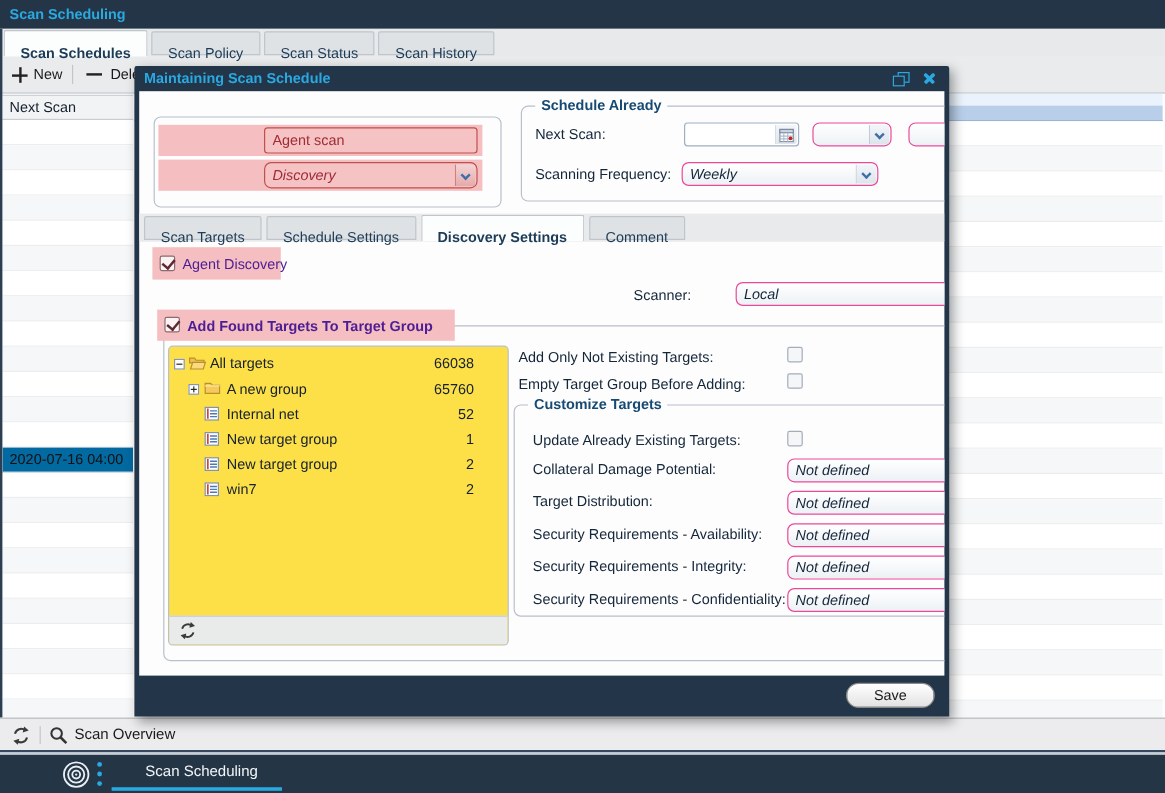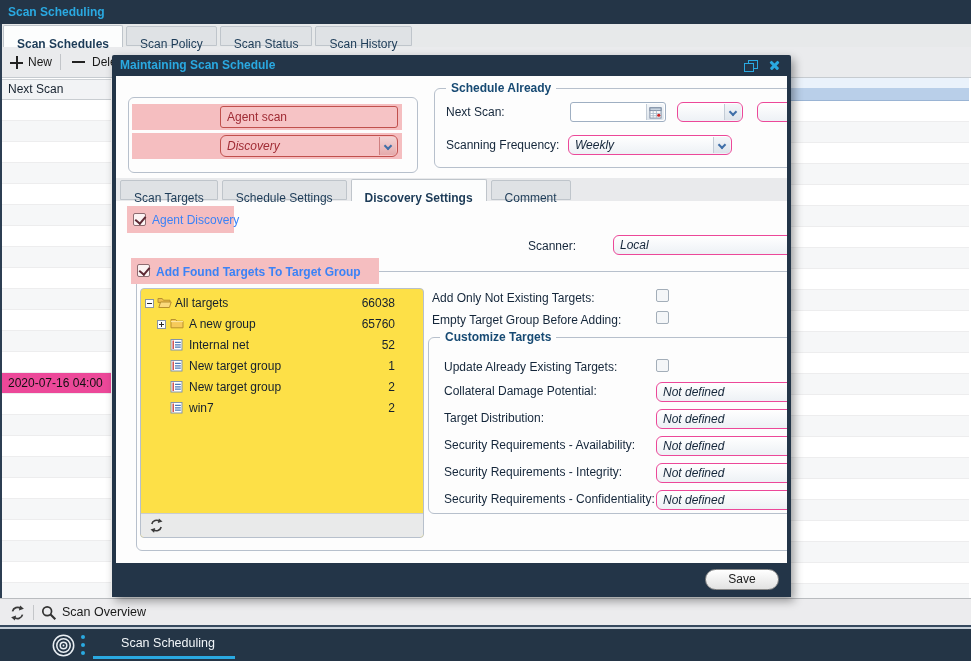--- a/index.html
+++ b/index.html
@@ -20,21 +20,21 @@
   .plus-ic::after  { content:""; position:absolute; left:6px; top:0;  width:2px; height:13px; background:#222; }
   .minus-ic { position:absolute; left:72px; top:14px; width:13px; height:2px; background:#222; }
   .tb-sep { position:absolute; left:60px; top:7px; width:1px; height:16px; background:#c2c5c9; }
   .win-left-border { position:absolute; left:0; top:24px; width:2px; height:601px; background:#2c3e52; }
 
   
   .col-header { position:absolute; left:2px; top:79px; width:109px; height:21px; background:#f2f3f5; border-top:1px solid #cdd1d5; border-bottom:1px solid #c9cdd1; line-height:19px; padding-left:6px; color:#16212e; }
   #left-rows { position:absolute; left:2px; top:100px; width:109px; height:498px; background:#fff; overflow:hidden; }
   .lrow { height:21px; line-height:21px; padding-left:6px; border-bottom:1px solid #ededee; background:#fff; white-space:nowrap; }
   .lrow.alt { background:#f6f7f8; }
-  .lrow.has-val { background:#ec4899; color:#111; }
+  .lrow.has-val { background:#0369a1; color:#111; }
 
   
   #bg-table { position:absolute; left:112px; top:78px; width:857px; height:520px; z-index:1; overflow:hidden; }
   .bg-pale { height:10px; background:#eaf2fb; }
   .bg-sel  { height:13px; background:#b9cfe9; border-bottom:1px solid #9ab4d4; }
   .brow { height:21px; border-bottom:1px solid #ededee; background:#fff; }
   .brow.alt { background:#f6f7f8; }
 
   
   .statusbar { position:absolute; left:0; top:598px; width:971px; height:27px; background:#ececee; border-top:1px solid #b9bcbf; z-index:5; }
@@ -59,21 +59,21 @@
   .dlg-close::after  { transform:rotate(-45deg); }
   .dlg-body { position:absolute; left:4px; right:4px; top:21px; height:487px; background:#fdfdfd; overflow:hidden; }
   .dlg-footer { position:absolute; left:0; right:0; bottom:0; height:34px; }
   .save-btn { position:absolute; right:12px; top:6px; width:74px; height:21px; border-radius:11px; background:linear-gradient(#ffffff,#e2e2e2); border:1px solid #8a8a8a; text-align:center; line-height:19px; color:#1a1a1a; cursor:pointer; }
 
   .groupbox { position:absolute; border:1px solid #b7c0cc; border-radius:6px; }
   .groupbox-title { position:absolute; background:#fdfdfd; padding:0 5px; font-weight:bold; color:#174a73; white-space:nowrap; z-index:3; }
 
   .lbl { position:absolute; white-space:nowrap; color:#14263a; }
   .hl { position:absolute; background:#f5bec0; z-index:2; }
-  .red-text { color:#3b82f6; }
+  .red-text { color:#4c1d95; }
   .name-input { position:absolute; left:104px; top:30px; width:178px; height:22px; background:#f6c3c5; border:1px solid #c0504d; border-radius:3px; color:#a02c35; font-family:"Liberation Sans",sans-serif; font-size:12px; padding-left:6px; z-index:3; }
 
   .combo { position:absolute; height:20px; background:linear-gradient(#ffffff,#edf1f5); border:1px solid #ec4899; border-radius:6px; z-index:3;font-style:italic; }
   .combo .val { position:absolute; left:6px; top:0; line-height:18px; white-space:nowrap; }
   .combo .btn { position:absolute; right:1px; top:1px; bottom:1px; width:17px; border-left:1px solid #c3ccd6; background:linear-gradient(#f3f6f9,#dde4eb); border-radius:0 2px 2px 0; }
   .combo .chev { position:absolute; right:5px; top:5px; width:6px; height:6px; border-left:2px solid #3f6fa8; border-bottom:2px solid #3f6fa8; transform:rotate(-45deg); }
   .combo.pink { background:#f6c3c5; border-color:#c0504d; height:22px; }
   .combo.pink .btn { background:linear-gradient(#f2d4d5,#e5aaab); border-left-color:#cf7f80; }
   .combo.pink .val { color:#a02c35; line-height:20px; }
   .combo.pink .chev { top:6px; }

